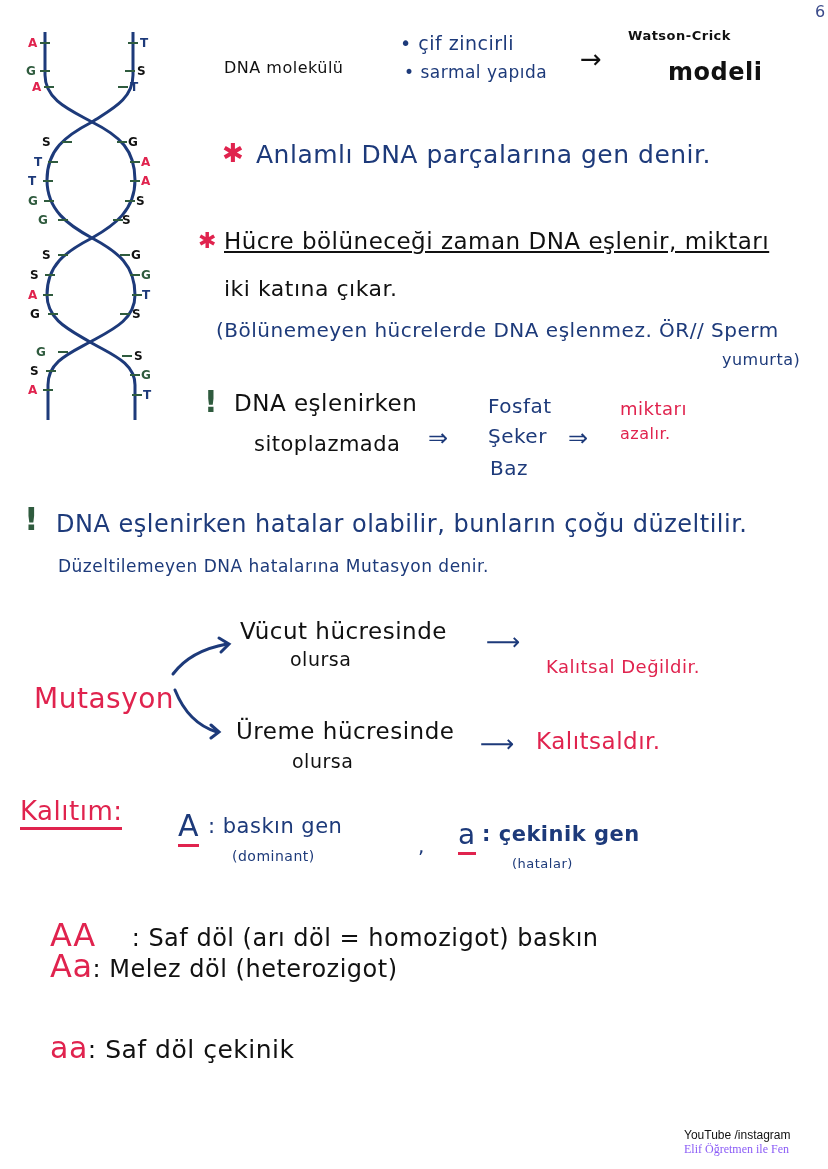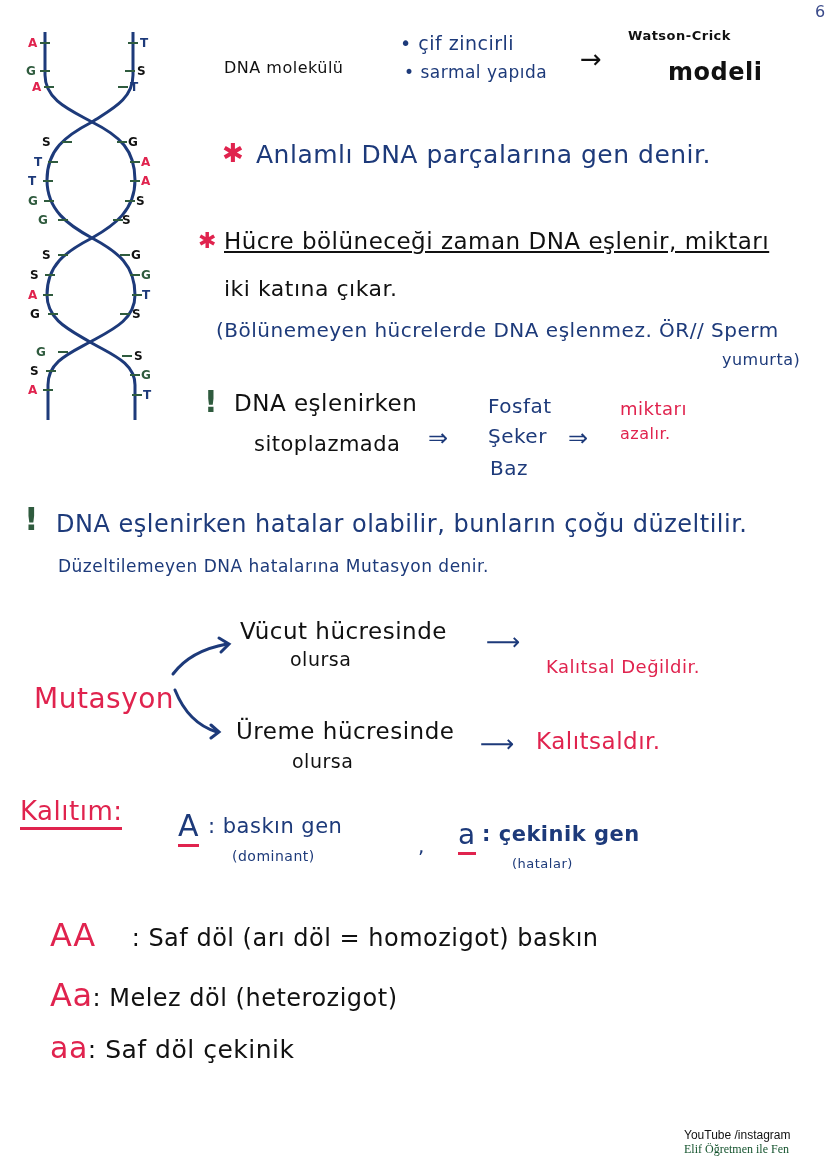--- a/index.html
+++ b/index.html
@@ -8,21 +8,21 @@
     .abs { position: absolute; white-space: nowrap; }
     .hand { font-family: "DejaVu Sans", sans-serif; letter-spacing: 0.5px; }
     .blue { color: #1d3a7a; }
     .black { color: #111111; }
     .red { color: #e0234e; }
     .green { color: #2f5b3e; }
     .page-num { color: #3a4a8a; font-size: 16px; }
     .u-red { border-bottom: 3px solid #e0234e; padding-bottom: 1px; }
     .helix-label { position: absolute; font-size: 12px; font-weight: bold; }
     .footer1 { font-family: "Liberation Sans", sans-serif; font-size: 12px; color: #111; }
-    .footer2 { font-family: "Liberation Serif", serif; font-size: 12px; color: #14532d; }
+    .footer2 { font-family: "Liberation Serif", serif; font-size: 12px; color: #8b5cf6; }
   </style>
 </head>
 <body>
 
 <div class="abs page-num" style="left:815px; top:2px;">6</div>
 
 <div class="abs" style="left:0; top:0; width:200px; height:420px;">
   <svg width="200" height="420" viewBox="0 0 200 420">
     <g fill="none" stroke="#1d3a7a" stroke-width="3">
       <path d="M45 32 L45 75 C45 100 70 110 92 122 C120 136 135 150 135 180 C135 210 115 225 92 238 C65 252 47 265 47 295 C47 320 70 330 90 342 C110 354 135 362 135 385 L135 420"></path>
@@ -149,21 +149,21 @@
 <div class="abs hand blue" style="left:208px; top:814px; font-size:21px;">: baskın gen</div>
 <div class="abs hand blue" style="left:232px; top:848px; font-size:14px;">(dominant)</div>
 <div class="abs hand blue" style="left:418px; top:834px; font-size:20px;">,</div>
 <div class="abs hand blue u-red" style="left:458px; top:818px; font-size:28px;">a</div>
 <div class="abs hand blue" style="left:482px; top:822px; font-size:21px;font-weight:bold;">: çekinik gen</div>
 <div class="abs hand blue" style="left:512px; top:856px; font-size:13px;">(hatalar)</div>
 
 <div class="abs" style="left:50px; top:916px;">
   <span class="hand red" style="font-size:32px;">AA</span><span class="hand black" style="font-size:24px;margin-left:36px;">: Saf döl (arı döl = homozigot) baskın</span>
 </div>
-<div class="abs" style="left:50px; top:976px;">
+<div class="abs" style="left:50px; top:947px;">
   <span class="hand red" style="font-size:32px;">Aa</span><span class="hand black" style="font-size:24px;">: Melez döl (heterozigot)</span>
 </div>
 <div class="abs" style="left:50px; top:1030px;">
   <span class="hand red" style="font-size:30px;">aa</span><span class="hand black" style="font-size:25px;">: Saf döl çekinik</span>
 </div>
 
 <div class="abs footer1" style="left:684px; top:1128px;">YouTube /instagram</div>
 <div class="abs footer2" style="left:684px; top:1142px;">Elif Öğretmen ile Fen</div>
 
 </body></html>

